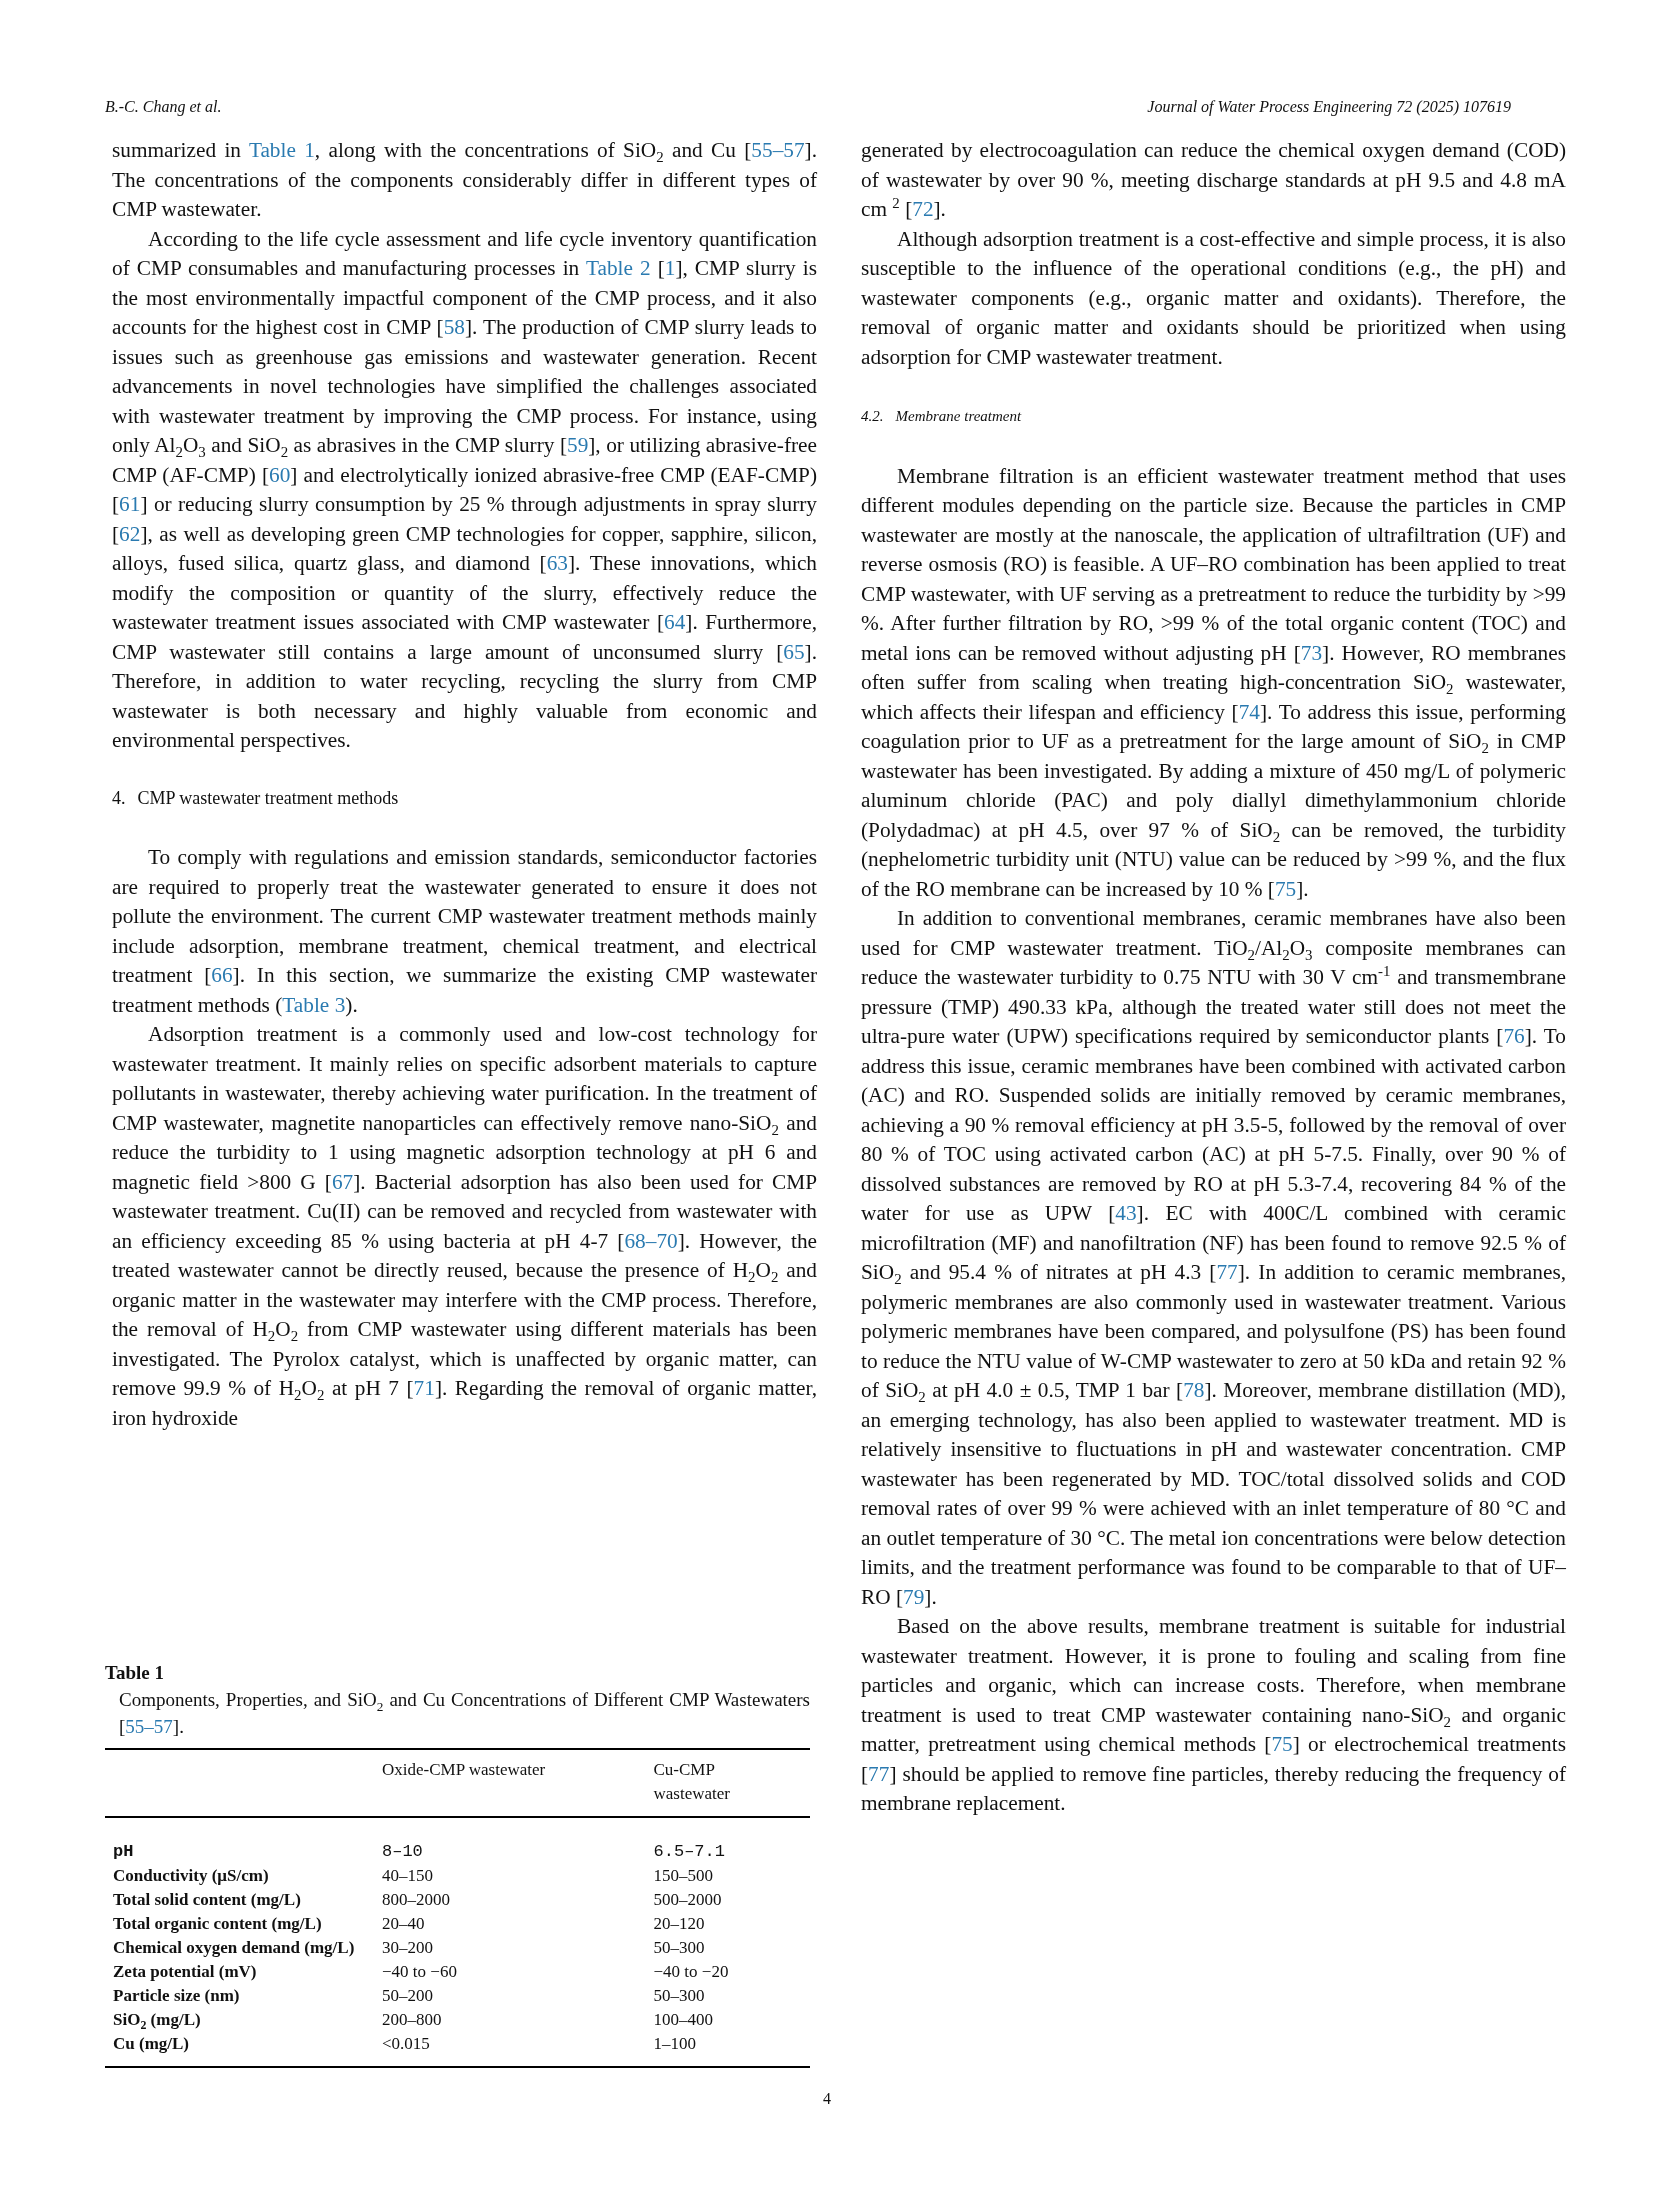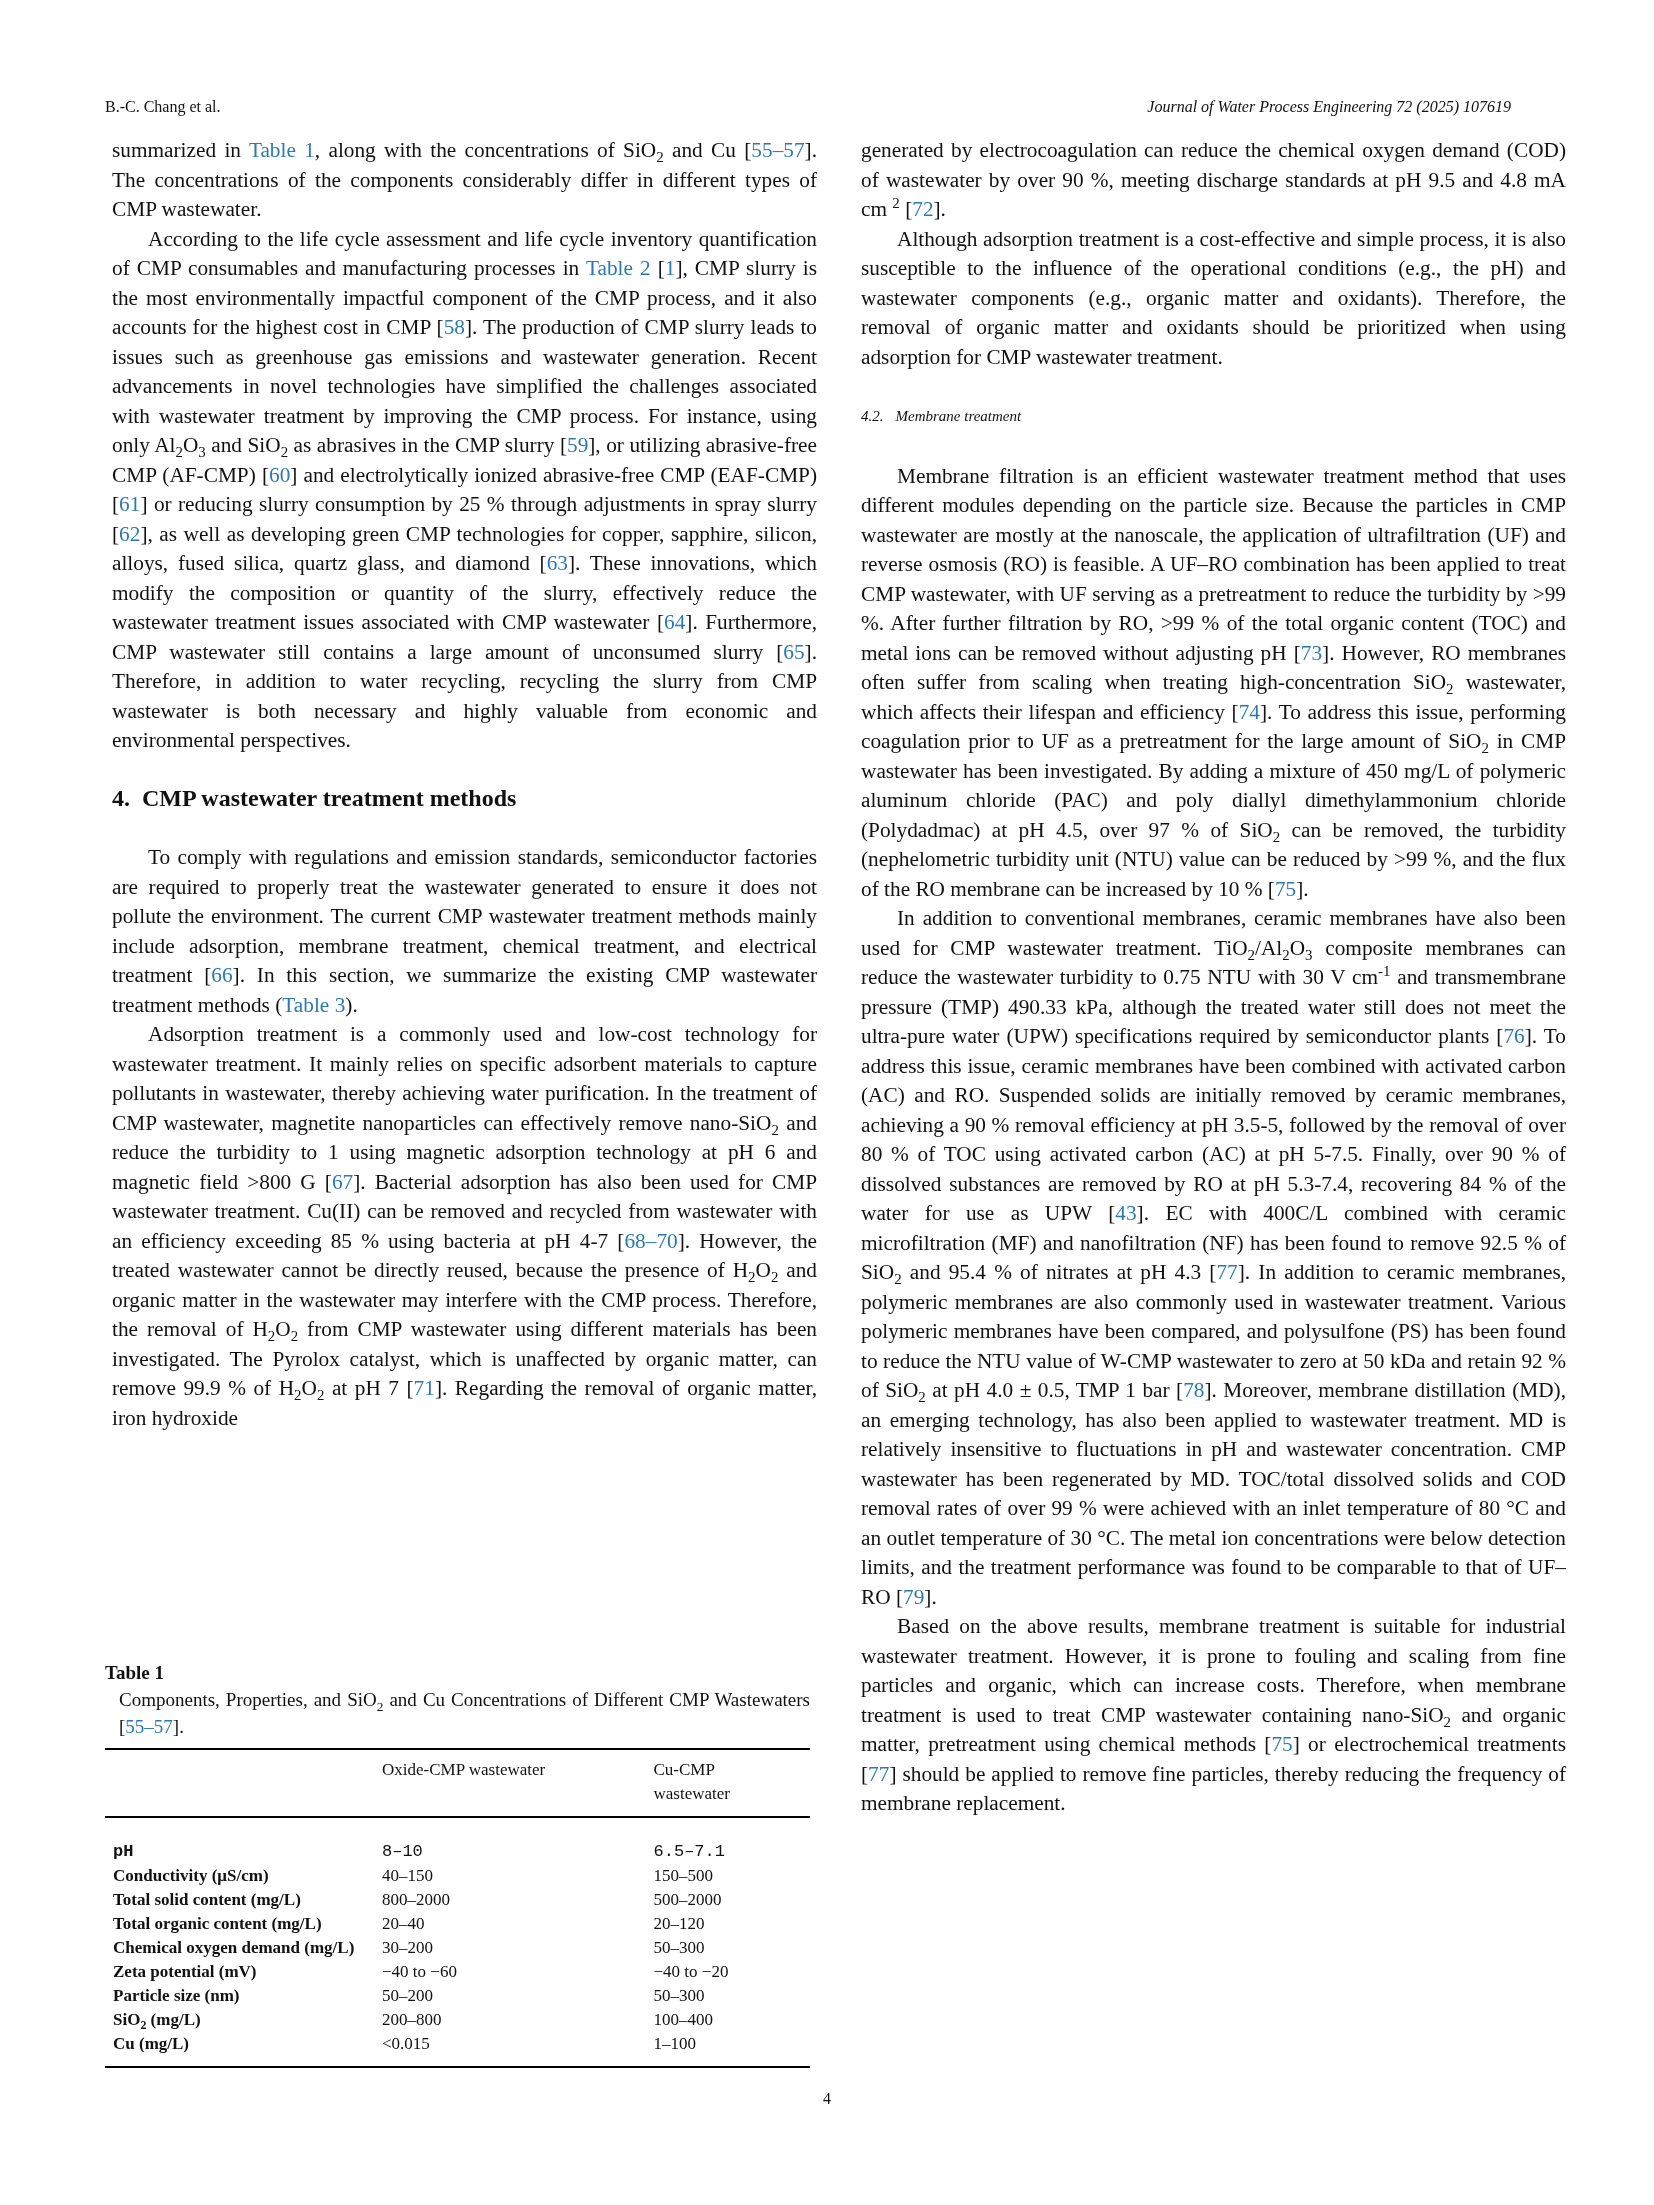--- a/index.html
+++ b/index.html
@@ -1,25 +1,25 @@
 <!DOCTYPE html>
 <html><head>
 <meta charset="utf-8">
 <style>
   html, body { margin:0; padding:0; background:#ffffff; }
   body { width:1654px; height:2205px; position:relative; font-family:"Liberation Serif","DejaVu Serif",serif; color:#111; overflow:hidden; }
-  .header-left { position:absolute; left:105px; top:98px; font-size:16px; }
+  .header-left { position:absolute; left:105px; top:98px; font-style:italic; font-size:16px; }
   .header-right { position:absolute; right:143px; top:98px; font-style:italic; font-size:16px; }
   .col { position:absolute; top:136px; width:705px; font-size:21.3px; line-height:29.5px; text-align:justify; hyphens:manual; }
   .col-left { left:112px; }
   .col-right { left:861px; }
   .para { margin:0; }
   .para.indent { text-indent:36px; }
   a.ref, .ref { color:#2a7ab0; text-decoration:none; }
-  .sec-title { font-weight:bold; font-size:24px; margin:24px 0 30px 0; }
+  .sec-title { font-weight:normal; font-size:18px; margin:24px 0 30px 0; }
   .sec-title .num { margin-right:12px; }
   .subsec-title { font-style:italic; font-size:15px; margin:30px 0 30px 0; }
   .subsec-title .num { margin-right:12px; }
   sub, sup { font-size:0.7em; line-height:0; }
   .table-block { position:absolute; left:105px; top:1660px; width:705px; }
   .table-label { font-weight:bold; font-size:19px; line-height:26px; }
   .table-caption { font-size:19px; line-height:27px; text-align:justify;margin-left:14px; }
   table { width:100%; border-collapse:collapse; margin-top:8px; font-size:17px; line-height:24px; }
   thead tr th { font-weight:normal; text-align:left; vertical-align:top; padding:8px 0 10px 0; }
   table.data { border-top:2px solid #000; border-bottom:2px solid #000; }

